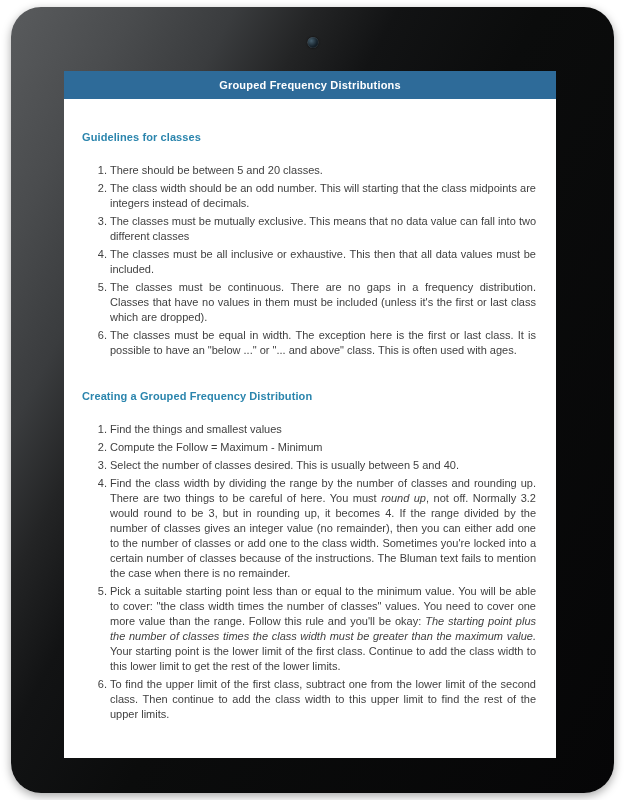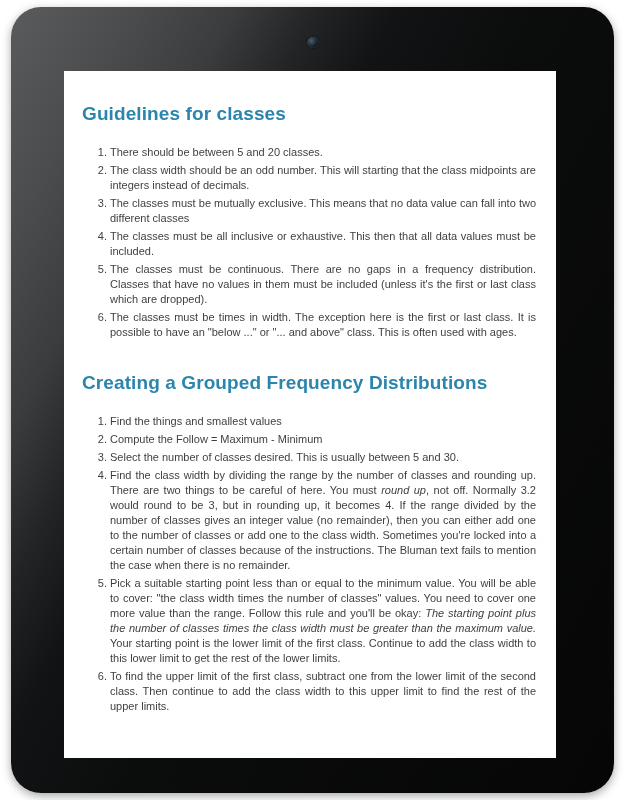--- a/index.html
+++ b/index.html
@@ -36,55 +36,58 @@
     background:linear-gradient(var(--header-bg), var(--header-bg));
     color:#ffffff;font-size:11px;font-weight:bold;
     text-align:center;line-height:28px;letter-spacing:0.2px;
   }
   .content{
     padding:2px 20px 0 18px;
     height:659px;overflow:hidden;
   }
   .section-heading{
     color:var(--heading-color);
-    font-size:19px;font-weight:bold;
+    font-size:11px;font-weight:bold;
     margin:32px 0 20px 0;letter-spacing:0.1px;
   }
   section:first-of-type .section-heading{margin-top:30px;}
   ol{margin:0;padding-left:28px;}
   li{
     font-size:11px;line-height:15px;color:var(--body-text);
     text-align:justify;margin-bottom:3px;
   }
   li em{}
 </style>
 </head>
 <body>
 
 <div class="tablet">
   <div class="camera"></div>
   <div class="screen">
+    <div class="header-bar">
+      <span>Grouped Frequency Distributions</span>
+    </div>
     <div class="content">
       <section>
         <h2 class="section-heading">Guidelines for classes</h2>
         <ol>
             <li><span>There should be between 5 and 20 classes.</span></li>
             <li><span>The class width should be an odd number. This will starting that the class midpoints are integers instead of decimals.</span></li>
             <li><span>The classes must be mutually exclusive. This means that no data value can fall into two different classes</span></li>
             <li><span>The classes must be all inclusive or exhaustive. This then that all data values must be included.</span></li>
             <li><span>The classes must be continuous. There are no gaps in a frequency distribution. Classes that have no values in them must be included (unless it's the first or last class which are dropped).</span></li>
-            <li><span>The classes must be times in width. The exception here is the first or last class. It is possible to have an "below ..." or "... and above" class. This is often used with ages.</span></li>
+            <li><span>The classes must be equal in width. The exception here is the first or last class. It is possible to have an "below ..." or "... and above" class. This is often used with ages.</span></li>
           </ol>
       </section>
       <section>
-        <h2 class="section-heading">Creating a Grouped Frequency Distributions</h2>
+        <h2 class="section-heading">Creating a Grouped Frequency Distribution</h2>
         <ol>
             <li><span>Find the things and smallest values</span></li>
             <li><span>Compute the Follow = Maximum - Minimum</span></li>
-            <li><span>Select the number of classes desired. This is usually between 5 and 30.</span></li>
+            <li><span>Select the number of classes desired. This is usually between 5 and 40.</span></li>
             <li><span>Find the class width by dividing the range by the number of classes and rounding up. There are two things to be careful of here. You must </span><em>round up</em><span>, not off. Normally 3.2 would round to be 3, but in rounding up, it becomes 4. If the range divided by the number of classes gives an integer value (no remainder), then you can either add one to the number of classes or add one to the class width. Sometimes you're locked into a certain number of classes because of the instructions. The Bluman text fails to mention the case when there is no remainder.</span></li>
             <li><span>Pick a suitable starting point less than or equal to the minimum value. You will be able to cover: "the class width times the number of classes" values. You need to cover one more value than the range. Follow this rule and you'll be okay: </span><em>The starting point plus the number of classes times the class width must be greater than the maximum value.</em><span> Your starting point is the lower limit of the first class. Continue to add the class width to this lower limit to get the rest of the lower limits.</span></li>
             <li><span>To find the upper limit of the first class, subtract one from the lower limit of the second class. Then continue to add the class width to this upper limit to find the rest of the upper limits.</span></li>
           </ol>
       </section>
     </div>
   </div>
 </div>
 
 </body></html>

